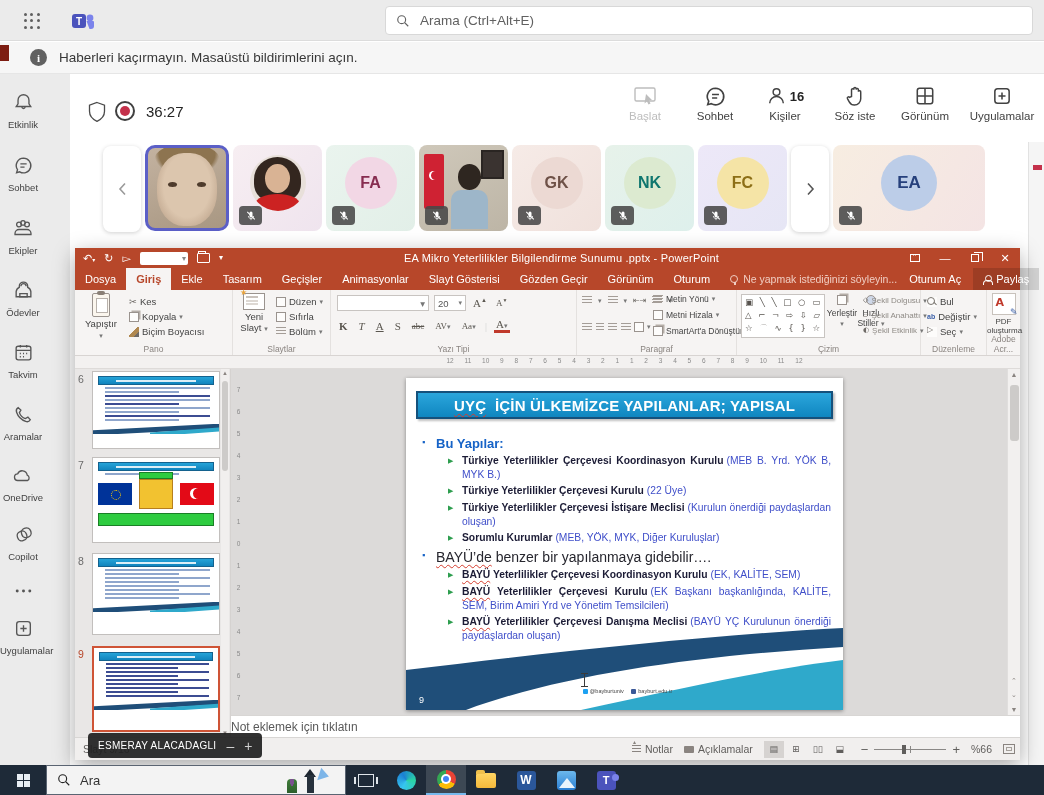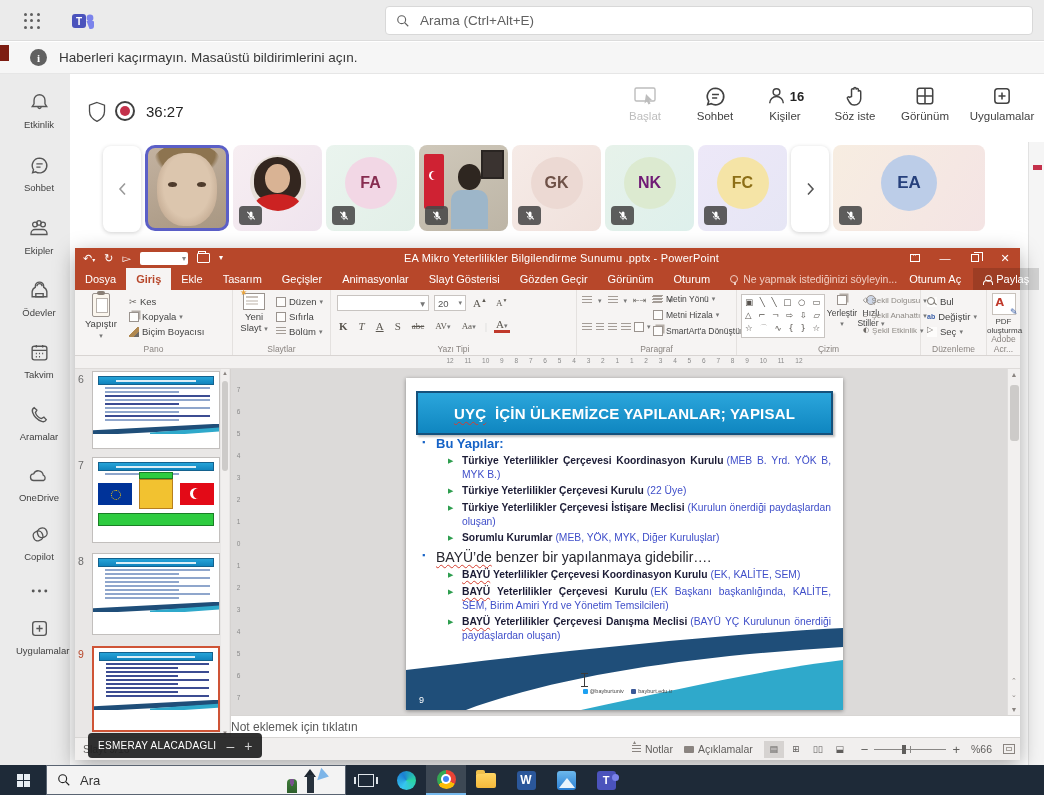--- a/index.html
+++ b/index.html
@@ -17,21 +17,21 @@
   .t-search input::placeholder { color:#616161; }
 
   
   .banner { position:absolute; left:0; top:42px; width:1044px; height:32px; background:#f6f6f6; border-bottom:1px solid #e6e6e6; display:flex; align-items:center; }
   .banner .info { width:17px; height:17px; border-radius:50%; background:#616161; color:#fff; font-size:11px; font-weight:bold; display:flex; align-items:center; justify-content:center; margin-left:30px; font-family:"Liberation Serif",serif; }
   .banner .btxt { margin-left:12px; font-size:13.5px; color:#383838; }
   .red-mark { position:absolute; left:0; top:45px; width:9px; height:16px; background:#7d1d12; }
 
   
   .sidebar { position:absolute; left:0; top:74px; width:70px; height:691px; background:#ebebeb; }
-  .sb-item { position:absolute; left:16px; width:46px; text-align:center; cursor:pointer; }
+  .sb-item { position:absolute; left:0; width:46px; text-align:center; cursor:pointer; }
   .sb-item svg { stroke:#565656; fill:none; stroke-width:1.3; }
   .sb-label { font-size:9.5px; color:#424242; margin-top:2px; }
 
   
   .meeting { position:absolute; left:70px; top:74px; width:974px; height:691px; background:#fff; }
   .m-head { position:absolute; left:0; top:0; width:100%; height:66px; }
   .shield { position:absolute; left:17px; top:27px; }
   .rec { position:absolute; left:45px; top:27px; width:20px; height:20px; border:2px solid #404040; border-radius:50%; display:flex; align-items:center; justify-content:center; }
   .rec i { width:10px; height:10px; border-radius:50%; background:#c4314b; }
   .timer { position:absolute; left:76px; top:29px; font-size:15px; color:#242424; }
@@ -70,21 +70,21 @@
   .vid4 .frame { position:absolute; right:4%; top:6%; width:26%; height:34%; background:#3a3330; border:2px solid #2a2522; }
   .vid4 .personh { position:absolute; left:44%; top:22%; width:26%; height:30%; border-radius:50%; background:#2e2620; }
   .vid4 .personb { position:absolute; left:36%; top:52%; width:42%; height:46%; border-radius:10px 10px 0 0; background:#9db6c9; }
   .bg-fa { background:linear-gradient(135deg,#eaf4ee,#e2efe8); }
   .bg-gk { background:linear-gradient(135deg,#f6ebe7,#f0e1dc); }
   .bg-nk { background:linear-gradient(135deg,#e7f2ea,#def0ec); }
   .bg-fc { background:linear-gradient(135deg,#ede8f8,#e6e6f5); }
   .bg-ea { background:linear-gradient(120deg,#f7ede1,#f4e4e4); }
   .c-fa { background:#f2d7e5; color:#872d50; }
   .c-gk { background:#ecd9d3; color:#6e5147; }
-  .c-nk { background:#dcead0; color:#701a75; }
+  .c-nk { background:#dcead0; color:#0f766e; }
   .c-fc { background:#f5e4a6; color:#8d6f17; }
   .c-ea { background:#bccde8; color:#26407c; width:56px; height:56px; font-size:17px; }
 
   .right-rail { position:absolute; left:1028px; top:142px; width:16px; height:623px; background:#f5f5f5; border-left:1px solid #e2e2e2; }
   .rail-red { position:absolute; left:4px; top:23px; width:9px; height:5px; background:#c4314b; }
 
   
   .ppt { position:absolute; left:75px; top:248px; width:945px; height:512px; background:#fff; box-shadow:0 6px 20px rgba(0,0,0,.35); font-family:"Liberation Sans",sans-serif; }
   .ppt-titlebar { position:absolute; left:0; top:0; width:100%; height:20px; background:#b7472a; color:#fff; display:flex; align-items:center; font-size:11px; }
   .qat { display:flex; align-items:center; gap:9px; margin-left:8px; }
@@ -187,21 +187,21 @@
   .tp-arrow { position:absolute; right:0; width:8px; text-align:center; font-size:6px; color:#8a8480; cursor:pointer; }
 
   .canvas { position:absolute; left:156px; top:121px; width:776px; height:346px; background:#dcdad9; overflow:hidden; }
   .ruler-v { position:absolute; left:2px; top:10px; width:11px; font-size:6.5px; color:#8a8a8a; line-height:22px; text-align:center; white-space:pre-line; }
   .pscroll { position:absolute; right:0; top:121px; width:13px; height:346px; background:#f2f0ef; border-left:1px solid #e0dedd; }
   .ps-el { position:absolute; left:0; width:100%; text-align:center; font-size:7px; color:#8a8480; cursor:pointer; }
   .ps-thumb { position:absolute; left:2px; top:16px; width:9px; height:56px; background:#cdcbc9; border-radius:3px; }
 
   
   .slide { position:absolute; left:175px; top:9px; width:437px; height:332px; background:#fff; box-shadow:0 1px 4px rgba(0,0,0,.4); overflow:hidden; }
-  .s-title { position:absolute; left:10px; top:13px; right:10px; height:44px; background:linear-gradient(#2ba6dc,#0f86c0); border:2px solid #15517c; box-shadow:2px 2px 2px rgba(0,0,0,.25); display:flex; align-items:center; justify-content:center; color:#fff; font-weight:bold; font-size:15px; letter-spacing:.2px; white-space:nowrap; }
+  .s-title { position:absolute; left:10px; top:13px; right:10px; height:28px; background:linear-gradient(#2ba6dc,#0f86c0); border:2px solid #15517c; box-shadow:2px 2px 2px rgba(0,0,0,.25); display:flex; align-items:center; justify-content:center; color:#fff; font-weight:bold; font-size:15px; letter-spacing:.2px; white-space:nowrap; }
   .s-title .tw { text-decoration:underline; }
   .s-body { position:absolute; left:16px; top:58px; right:12px; }
   .sl1 { position:relative; padding-left:14px; margin-bottom:3px; }
   .sl1 .sq { position:absolute; left:0; top:1px; color:#1663c7; font-size:9px; }
   .sl1.v-blue { color:#1663c7; font-weight:bold; font-size:13px; }
   .sl1.v-dark { color:#26262e; font-weight:normal; font-size:14px; margin-top:4px; }
   .sl2 { position:relative; margin:2px 0 3px 26px; padding-left:14px; font-size:10.3px; line-height:1.33; text-align:justify; color:#1b1b35; }
   .sl2 .arr { position:absolute; left:0; top:2px; color:#2e9e4f; font-size:7px; }
   .sl2 .b { font-weight:bold; }
   .sl2 .p { color:#3f4ec9; margin-left:3px; }

